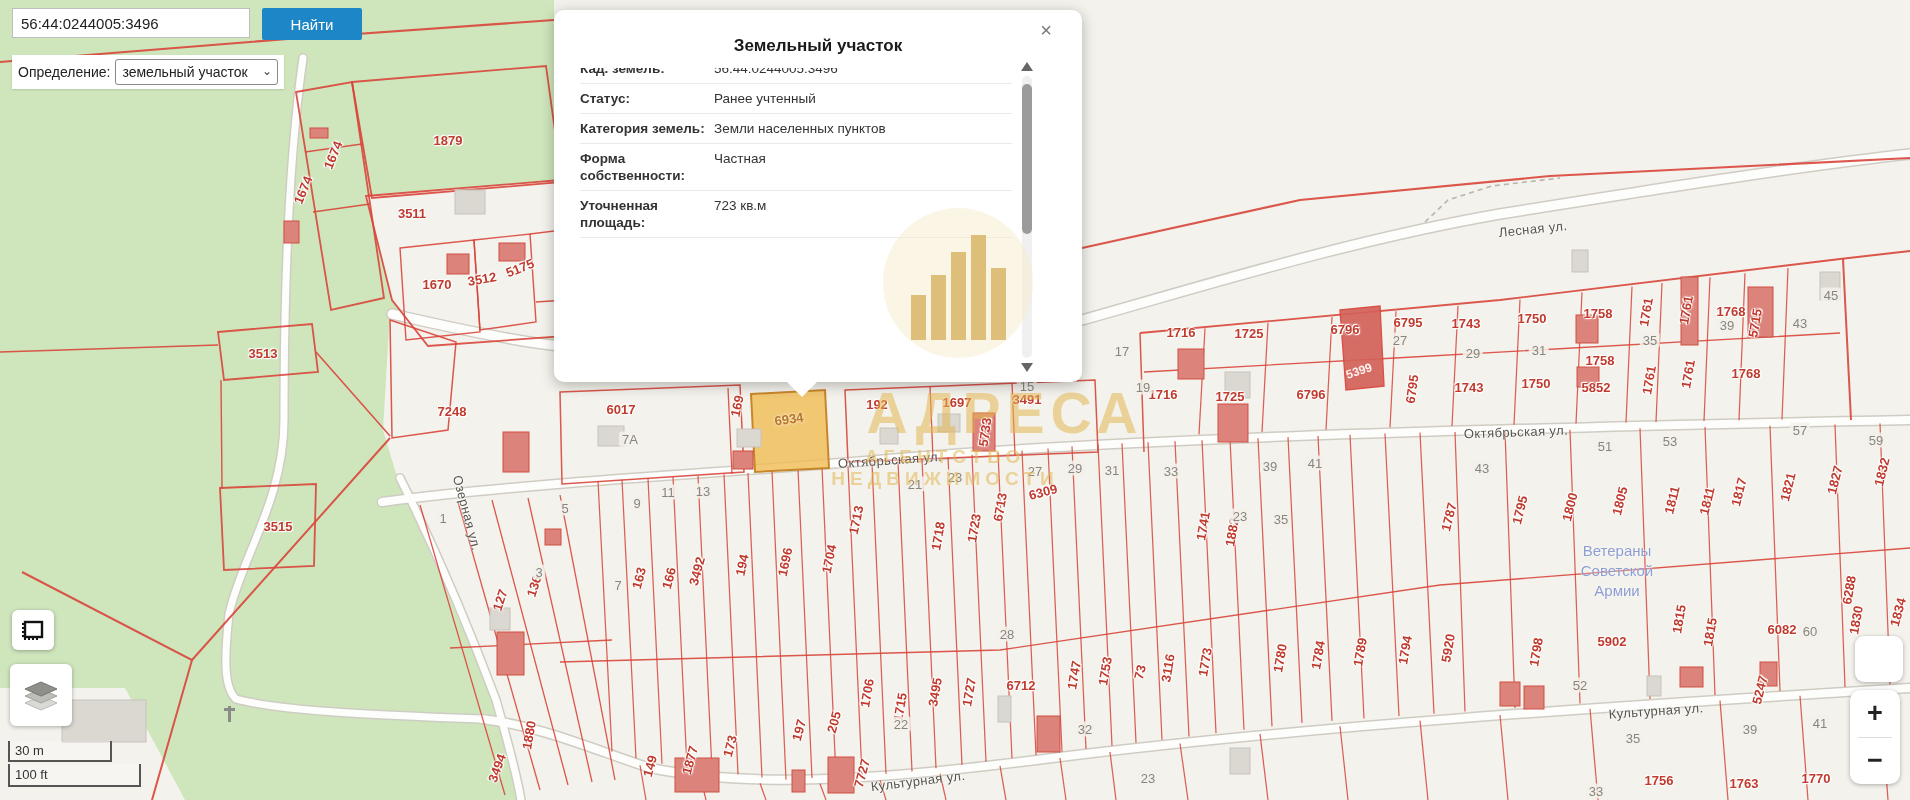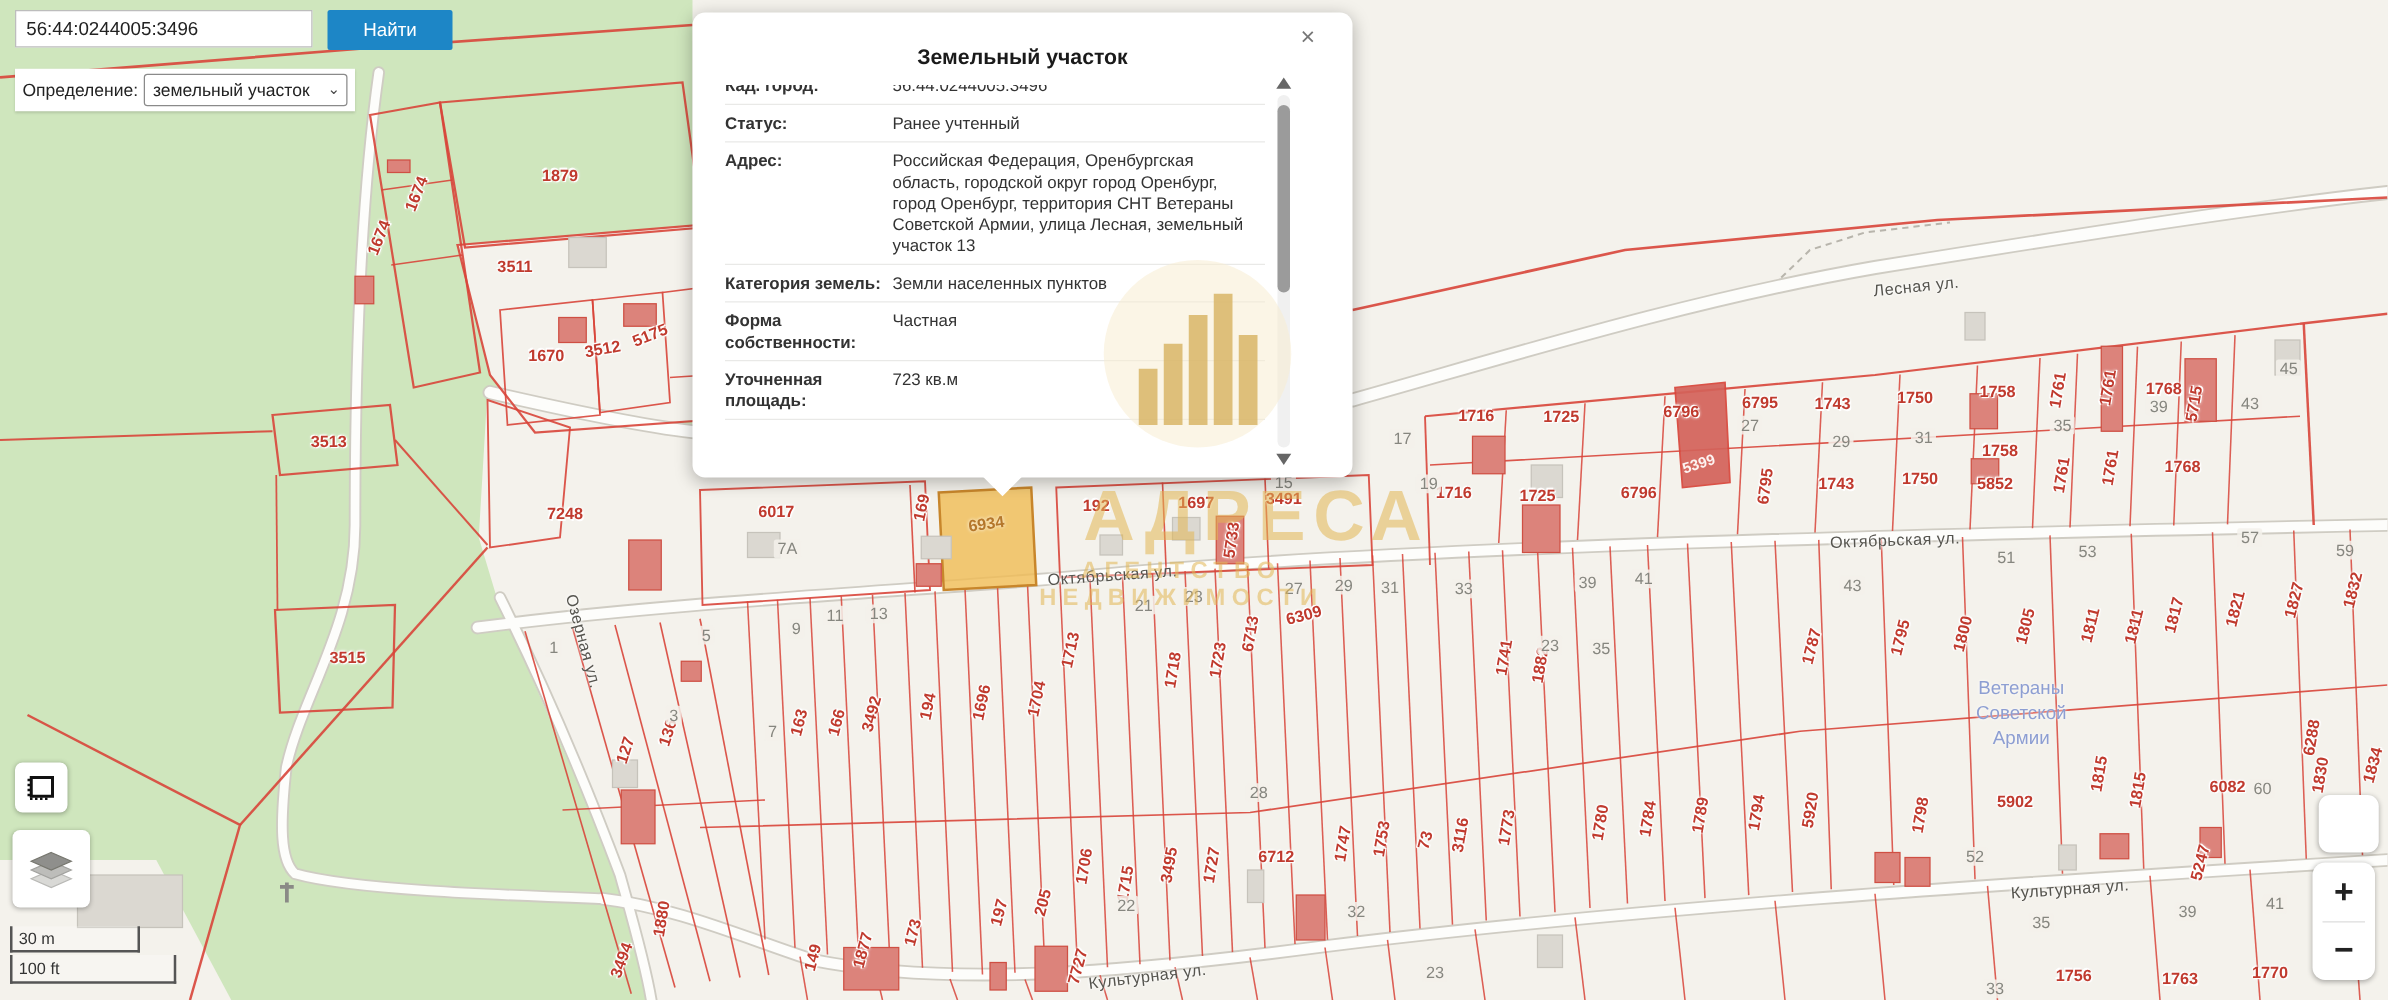--- a/index.html
+++ b/index.html
@@ -411,30 +411,26 @@
     <span>земельный участок</span>
     <span class="chev">⌄</span>
   </div>
 </div>
 
 <div id="popup">
   <div class="ptitle">Земельный участок</div>
   <div id="popup-close">×</div>
   <div id="popup-rows">
       <div class="prow clip">
-        <div class="lbl">Кад. город:</div>
+        <div class="lbl">Кад. земель:</div>
         <div class="val">56:44:0244005:3496</div>
       </div>
       <div class="prow">
         <div class="lbl">Статус:</div>
         <div class="val">Ранее учтенный</div>
-      </div>
-      <div class="prow">
-        <div class="lbl">Адрес:</div>
-        <div class="val">Российская Федерация, Оренбургская область, городской округ город Оренбург, город Оренбург, территория СНТ Ветераны Советской Армии, улица Лесная, земельный участок 13</div>
       </div>
       <div class="prow">
         <div class="lbl">Категория земель:</div>
         <div class="val">Земли населенных пунктов</div>
       </div>
       <div class="prow">
         <div class="lbl">Форма собственности:</div>
         <div class="val">Частная</div>
       </div>
       <div class="prow">

